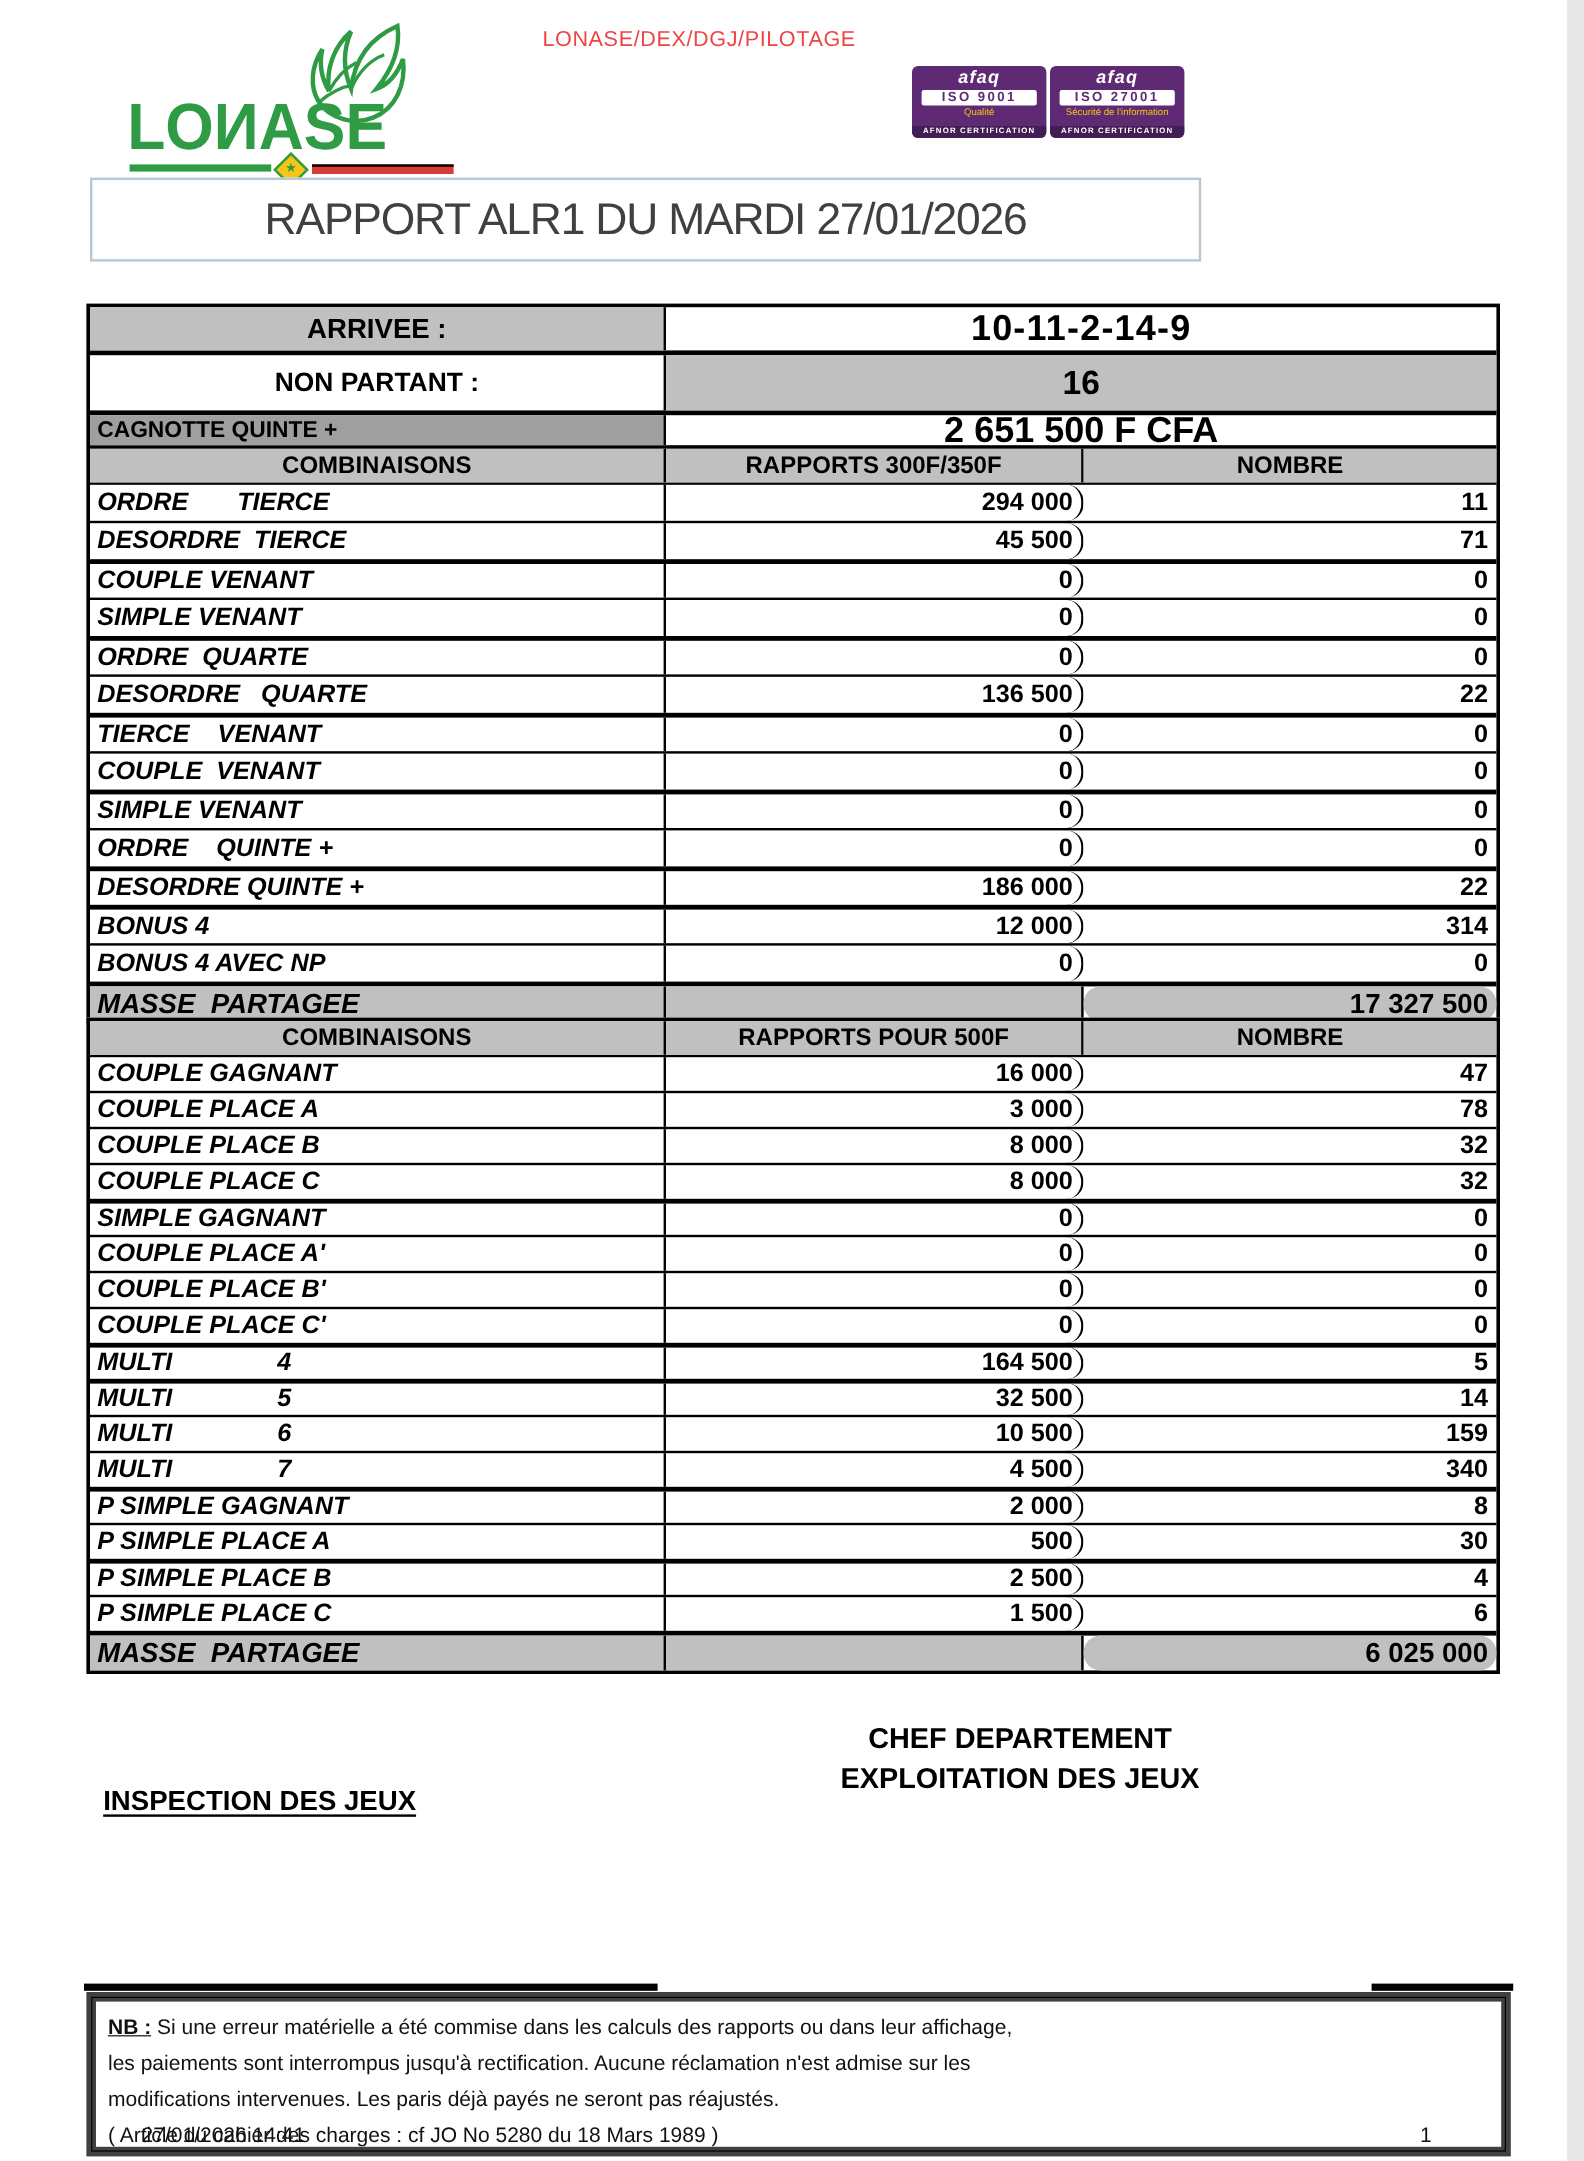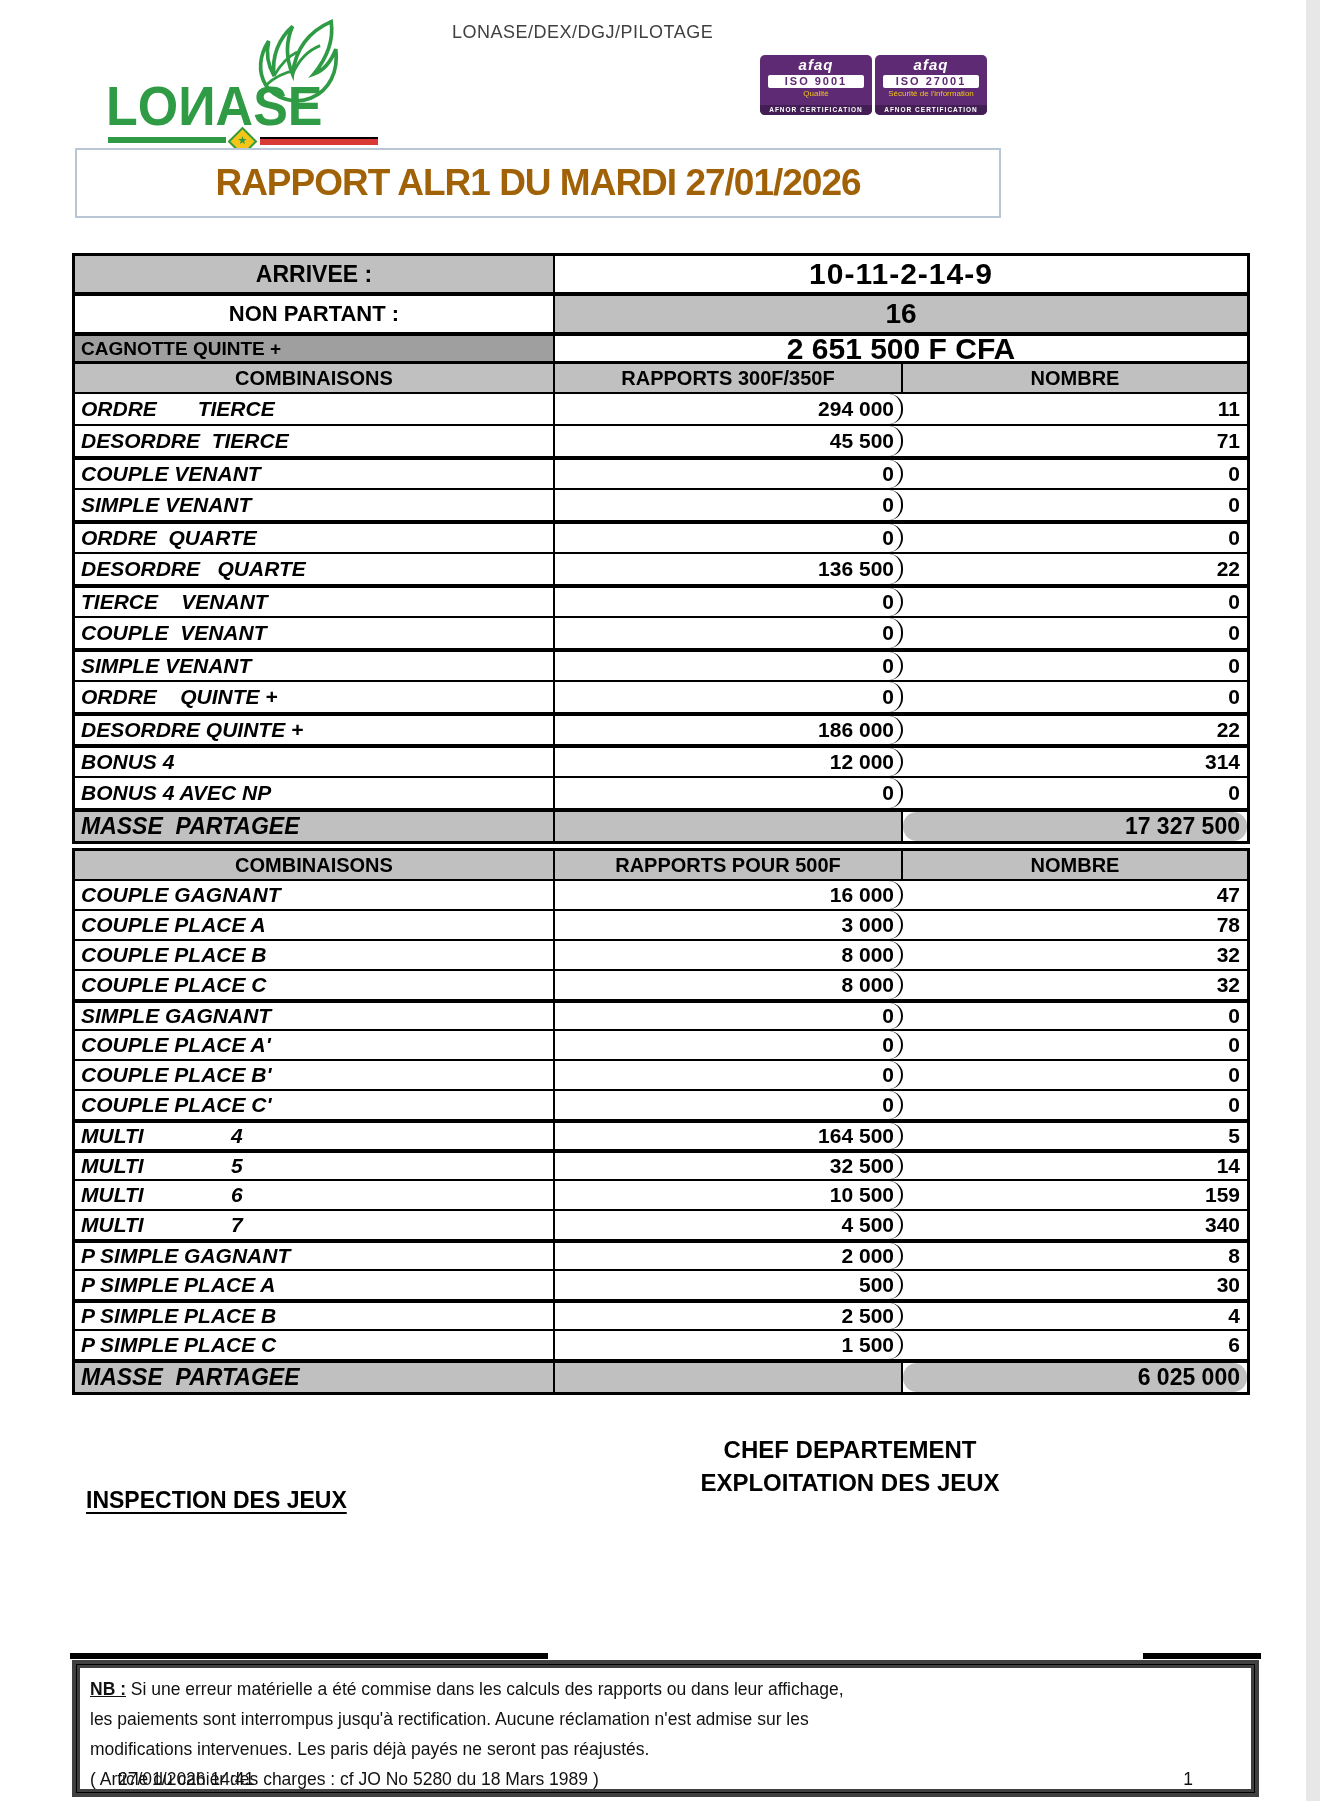--- a/index.html
+++ b/index.html
@@ -1,21 +1,21 @@
 <!DOCTYPE html>
 <html><head>
 <meta charset="utf-8">
 <style>
   html,body{margin:0;padding:0;background:#f2f2f2;}
   .page{position:relative;width:1320px;height:1801px;background:#ffffff;overflow:hidden;
         font-family:"Liberation Sans",sans-serif;color:#000;}
   .edge-strip{position:absolute;right:0;top:0;width:14px;height:100%;background:#e7e7e7;}
 
   
-  .doc-ref{position:absolute;left:452px;top:22px;width:420px;font-size:18px;color:#404040;letter-spacing:.5px;}
+  .doc-ref{position:absolute;left:452px;top:22px;width:420px;font-size:18px;color:#ef4444;letter-spacing:.5px;}
   .logo{position:absolute;left:88px;top:18px;width:310px;height:130px;}
   .wing{position:absolute;left:152px;top:0px;width:118px;height:92px;}
   .logo-text{position:absolute;left:18px;top:62px;font-size:52px;font-weight:900;color:#2f9b45;
              letter-spacing:0px;line-height:1;transform:scaleY(1.05);}
   .logo-bar{position:absolute;left:20px;top:118px;width:270px;height:8px;}
   .logo-bar .g{position:absolute;left:0;top:1px;width:118px;height:6px;background:#2f9b45;}
   .logo-bar .r{position:absolute;right:0;top:1px;width:118px;height:6px;background:#d93a35;}
   .diamond{position:absolute;left:124px;top:-5px;width:17px;height:17px;background:#f5c518;
            border:2px solid #2f9b45;transform:rotate(45deg);}
   .diamond-star{position:absolute;left:124px;top:-4px;width:21px;height:17px;color:#2f9b45;
@@ -29,37 +29,37 @@
   .badge .brand{font-size:15px;font-weight:900;font-style:italic;text-align:center;line-height:20px;letter-spacing:1px;}
   .badge .iso{margin:0 8px;background:#fff;color:#5e2a73;font-weight:900;font-size:11px;
               text-align:center;line-height:13px;border-radius:2px;letter-spacing:2px;}
   .badge .sub{font-size:8px;text-align:center;line-height:9px;padding-top:1px;color:#f5c518;}
   .badge .foot{margin-top:auto;background:#431e54;font-size:6.5px;font-weight:700;text-align:center;
                line-height:10px;letter-spacing:1px;}
 
   
   .title-box{position:absolute;left:75px;top:148px;width:922px;height:66px;background:#fff;
              border:2px solid #b9c6d6;display:flex;align-items:center;justify-content:center;}
-  .title-box span{font-size:37px;font-weight:700;color:#a16207;letter-spacing:-1px;white-space:pre;}
+  .title-box span{font-size:37px;font-weight:400;color:#404040;letter-spacing:-1px;white-space:pre;}
 
   
   .t{position:absolute;left:72px;width:1178px;border:3px solid #000;box-sizing:border-box;background:#fff;}
   .t1{top:253px;}
   .t2{top:848px;}
   .grid{display:grid;grid-template-columns:480px 348px 1fr;box-sizing:border-box;}
   .grid2{display:grid;grid-template-columns:480px 1fr;box-sizing:border-box;}
   .c{box-sizing:border-box;display:flex;align-items:center;overflow:hidden;}
   .bdr{border-right:2px solid #000;}
   .gray{background:#c0c0c0;}
   .dgray{background:#9f9f9f;}
   .center{justify-content:center;}
   .right{justify-content:flex-end;padding-right:7px;}
   .left{padding-left:6px;}
   .rowA{height:40px;border-bottom:4px solid #000;}
-  .rowB{height:40px;border-bottom:4px solid #000;}
+  .rowB{height:50px;border-bottom:4px solid #000;}
   .rowC{height:28px;border-bottom:3px solid #000;}
   .lblA{font-size:23px;font-weight:700;}
   .valA{font-size:30px;font-weight:800;letter-spacing:1px;}
   .lblB{font-size:22px;font-weight:700;}
   .valB{font-size:28px;font-weight:800;}
   .lblC{font-size:19px;font-weight:700;}
   .valC{font-size:30px;font-weight:800;}
   .hrow{height:28px;}
   .hcell{font-size:20px;font-weight:700;}
   .r{height:30px;border-top:2px solid #000;}

